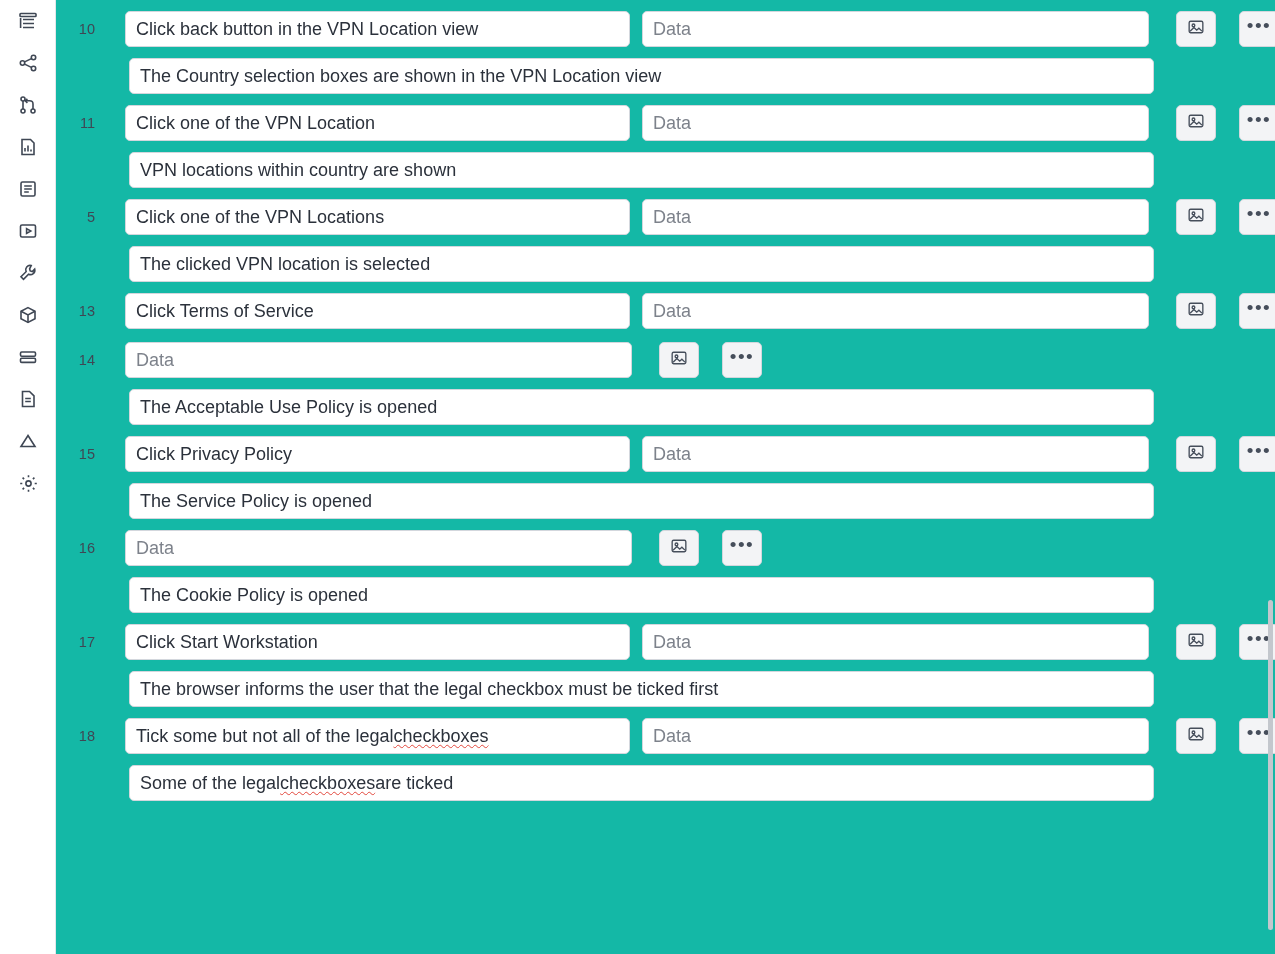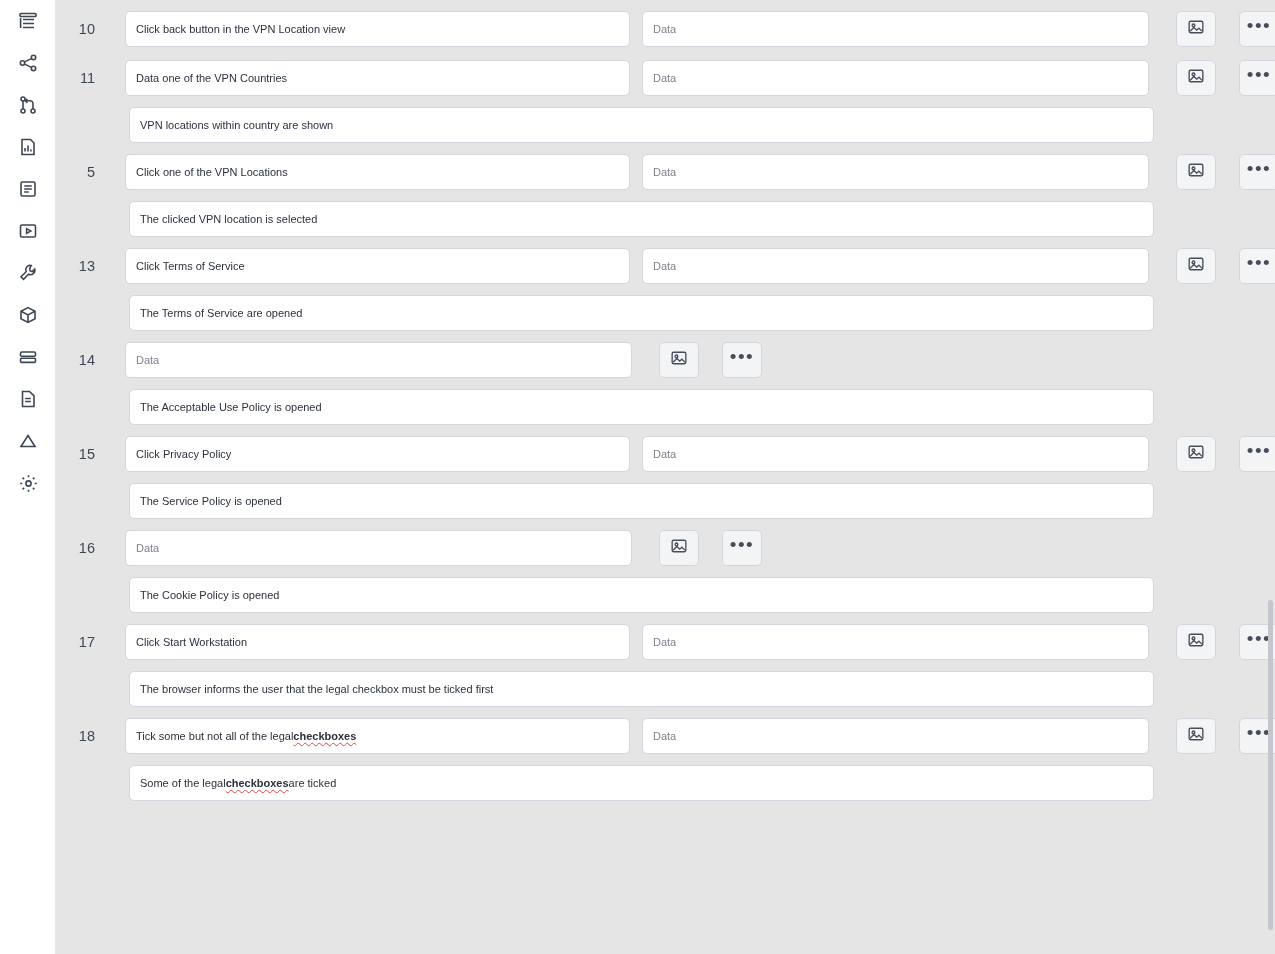--- a/index.html
+++ b/index.html
@@ -36,21 +36,21 @@
     cursor: pointer;
   }
   .rail-item svg { display: block; }
 
   
   #main {
     position: absolute;
     left: 56px; top: 0;
     width: 1219px;
     height: 954px;
-    background: #e5e5e5;
+    background: #14b8a6;
     overflow: hidden;
   }
 
   .step {
     position: relative;
     padding: 0 0 0 0;
   }
   .step-row {
     display: flex;
     align-items: center;
@@ -69,21 +69,21 @@
     line-height: 40px;
   }
   .field {
     height: 36px;
     border: 1px solid #d3d7dd;
     border-radius: 5px;
     background: #ffffff;
     display: flex;
     align-items: center;
     padding: 0 10px;
-    font-size: 11px;
+    font-size: 18px;
     color: #2b313b;
     white-space: nowrap;
     overflow: hidden;
   }
   .field.action { width: 505px; flex: 0 0 505px; }
   .field.data   { width: 507px; flex: 0 0 507px; color: #7d828b; }
   .expected-row {
     display: flex;
     align-items: center;
     padding-left: 73px;
@@ -115,21 +115,20 @@
     padding-bottom: 6px;
   }
 
   
   .squiggle {
     text-decoration: underline;
     text-decoration-style: wavy;
     text-decoration-color: #e2483d;
     text-decoration-thickness: 1px;
     text-underline-offset: 2px;
-    font-weight: bold;
   }
 
   
   #scrollbar-track {
     position: absolute;
     right: 0; top: 0;
     width: 8px;
     height: 954px;
     background: transparent;
   }
@@ -276,25 +275,28 @@
               <span><svg width="18" height="18" viewBox="0 0 20 20" fill="none" stroke="currentColor" stroke-width="1.5">
       <rect x="2.4" y="3.6" width="15.2" height="12.8" rx="1.6"></rect>
       <circle cx="7.2" cy="8.2" r="1.5"></circle>
       <path d="M3.4 14.6l4.3-4.1 3.1 3 2.4-2.2 3.4 3.3"></path>
     </svg></span>
             </div>
             <div class="icon-btn second">
               <span class="dots">•••</span>
             </div>
           </div>
+          <div class="expected-row">
+            <div class="field expected">The Country selection boxes are shown in the VPN Location view</div>
+          </div>
         </div>
         <div class="step">
           <div class="step-row">
             <div class="step-num">11</div>
-            <div class="field action">Data one of the VPN Countries</div>
+            <div class="field action">Click one of the VPN Location</div>
             <div class="field data">Data</div>
             <div class="icon-btn first">
               <span><svg width="18" height="18" viewBox="0 0 20 20" fill="none" stroke="currentColor" stroke-width="1.5">
       <rect x="2.4" y="3.6" width="15.2" height="12.8" rx="1.6"></rect>
       <circle cx="7.2" cy="8.2" r="1.5"></circle>
       <path d="M3.4 14.6l4.3-4.1 3.1 3 2.4-2.2 3.4 3.3"></path>
     </svg></span>
             </div>
             <div class="icon-btn second">
               <span class="dots">•••</span>
@@ -332,23 +334,20 @@
             <div class="icon-btn first">
               <span><svg width="18" height="18" viewBox="0 0 20 20" fill="none" stroke="currentColor" stroke-width="1.5">
       <rect x="2.4" y="3.6" width="15.2" height="12.8" rx="1.6"></rect>
       <circle cx="7.2" cy="8.2" r="1.5"></circle>
       <path d="M3.4 14.6l4.3-4.1 3.1 3 2.4-2.2 3.4 3.3"></path>
     </svg></span>
             </div>
             <div class="icon-btn second">
               <span class="dots">•••</span>
             </div>
-          </div>
-          <div class="expected-row">
-            <div class="field expected">The Terms of Service are opened</div>
           </div>
         </div>
         <div class="step">
           <div class="step-row">
             <div class="step-num">14</div>
             <div class="field data">Data</div>
             <div class="icon-btn first">
               <span><svg width="18" height="18" viewBox="0 0 20 20" fill="none" stroke="currentColor" stroke-width="1.5">
       <rect x="2.4" y="3.6" width="15.2" height="12.8" rx="1.6"></rect>
       <circle cx="7.2" cy="8.2" r="1.5"></circle>

